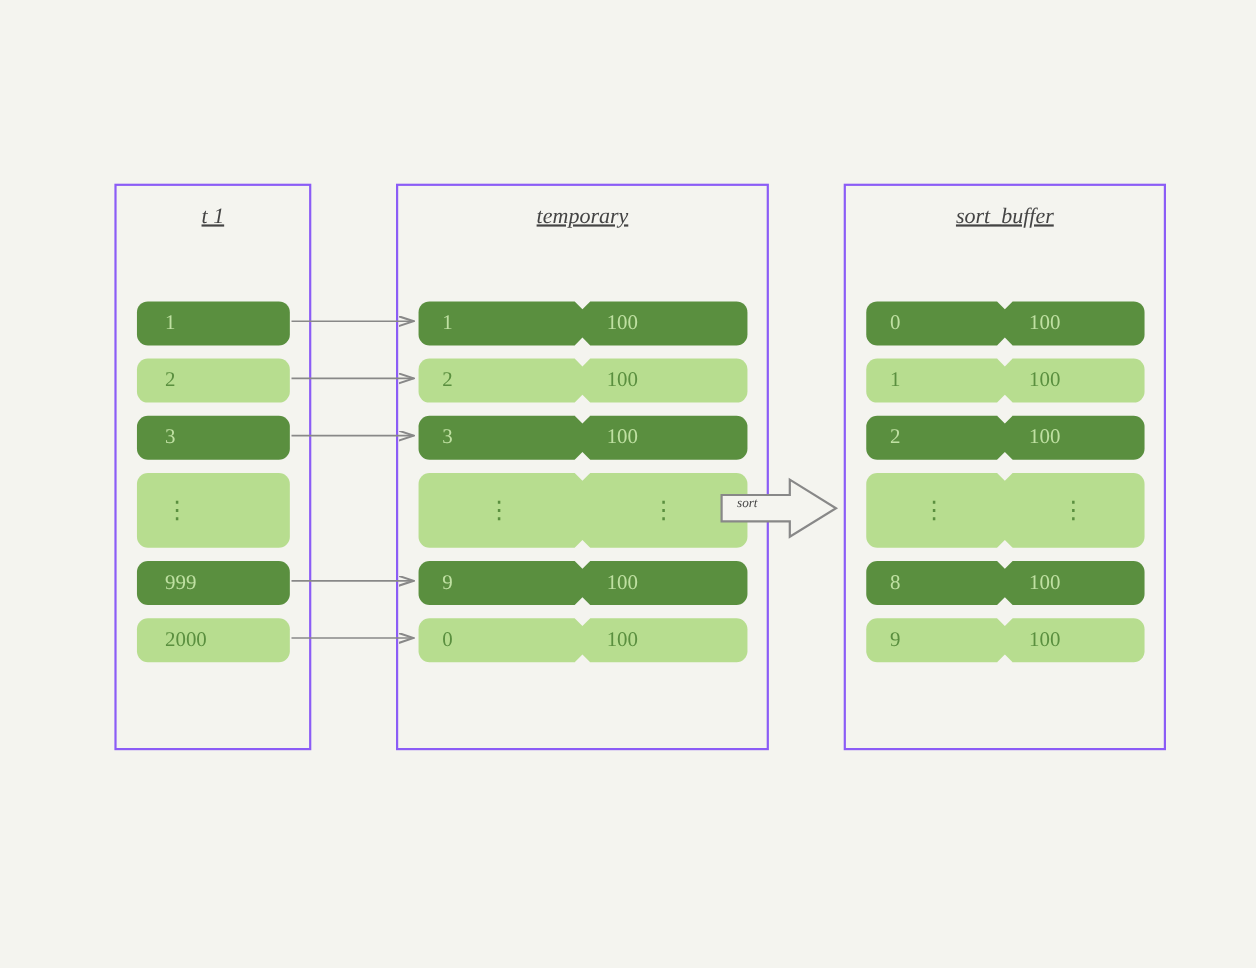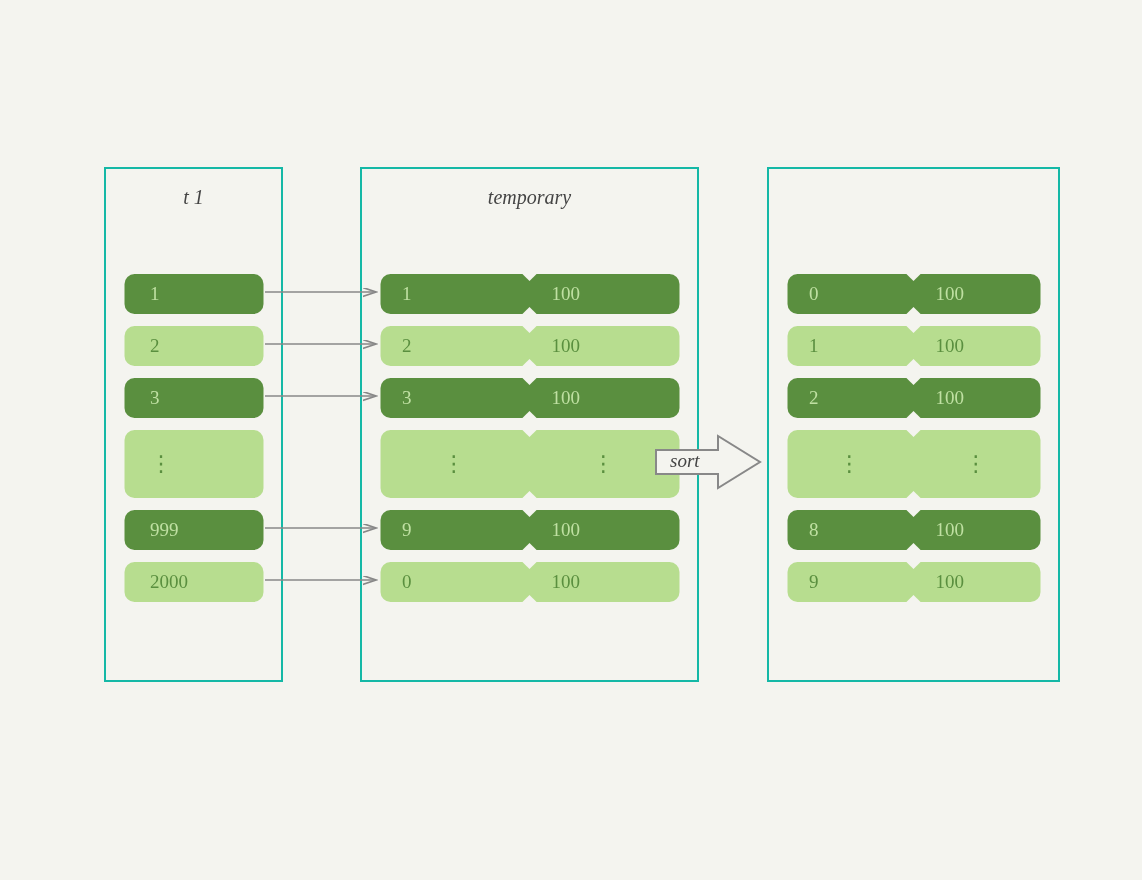--- a/index.html
+++ b/index.html
@@ -8,22 +8,23 @@
     padding: 0;
     background: #f4f4ef;
     width: 1142px;
     height: 880px;
     position: relative;
     font-family: "Segoe Script", "Comic Sans MS", cursive;
     color: #444;
   }
   .box {
     position: absolute;
-    border: 2px solid #14b8a6;
+    border: 2px solid #8b5cf6;
     background: transparent;
+    text-decoration: underline;
   }
   .box-title {
     text-align: center;
     font-size: 20px;
     margin-top: 14px;
     line-height: 1.4;
     font-style: italic;
   }
   .rows {
     position: absolute;
@@ -78,21 +79,21 @@
   
   .svg-layer {
     position: absolute;
     left: 0; top: 0;
     width: 1142px;
     height: 880px;
     pointer-events: none;
   }
   .sort-label {
     position: absolute;
-    font-size: 19px;
+    font-size: 12px;
     font-style: italic;
   }
 </style>
 </head>
 <body>
 
 <div class="box" style="left:104px; top:167px; width:179px; height:515px;">
   <div class="box-title">t 1</div>
   <div class="rows" style="top:105px;">
     <div class="row dark single">
@@ -154,20 +155,21 @@
     <div class="row light double">
       <span class="notch-top"></span>
         <span class="notch-bottom"></span>
       <div class="cell">0</div>
       <div class="cell">100</div>
     </div>
   </div>
 </div>
 
 <div class="box" style="left:767px; top:167px; width:293px; height:515px;">
+  <div class="box-title">sort_buffer</div>
   <div class="rows" style="top:105px;">
     <div class="row dark double">
       <span class="notch-top"></span>
         <span class="notch-bottom"></span>
       <div class="cell">0</div>
       <div class="cell">100</div>
     </div>
     <div class="row light double">
       <span class="notch-top"></span>
         <span class="notch-bottom"></span>

